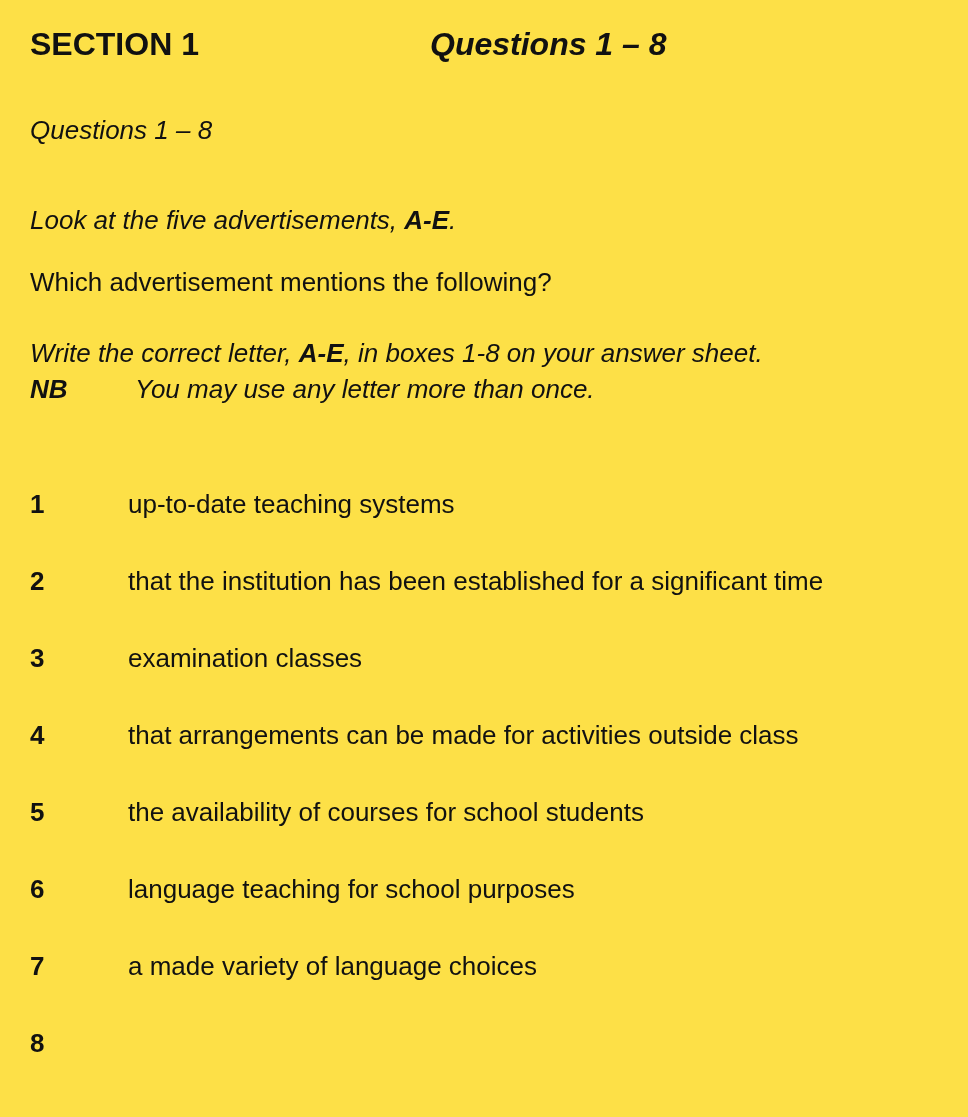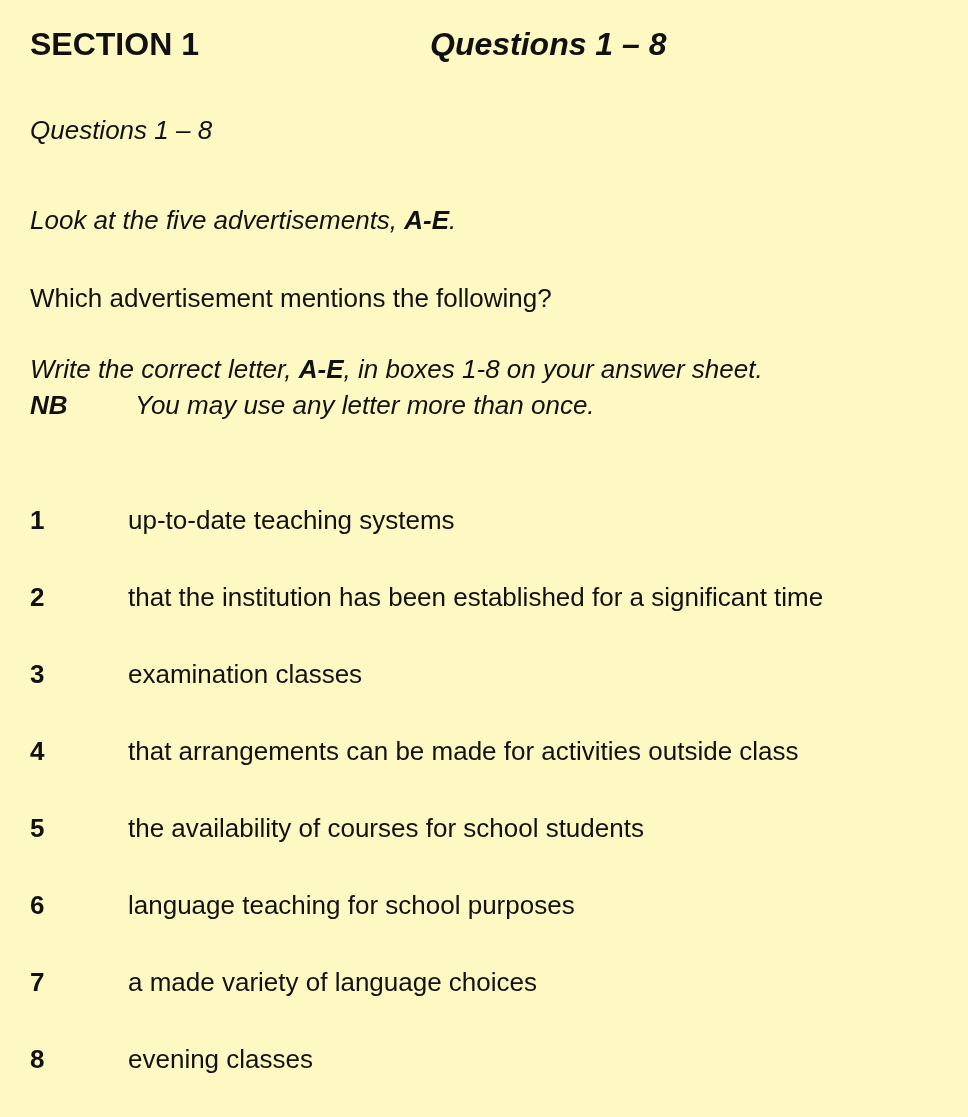--- a/index.html
+++ b/index.html
@@ -4,21 +4,21 @@
 <style>
   html, body {
     margin: 0;
     padding: 0;
     background: #ffffff;
   }
   .page {
     position: relative;
     width: 968px;
     height: 1117px;
-    background: #fef9c3;
+    background: #fde047;
     color: #111111;
     font-family: "Liberation Sans", "DejaVu Sans", sans-serif;
     box-sizing: border-box;
     padding: 26px 20px 0 30px;
     overflow: hidden;
   }
 
   
   .doc-header {
     display: flex;
@@ -38,21 +38,21 @@
   }
 
   
   .para {
     font-size: 26px;
     line-height: 30px;
     margin: 0;
   }
   .subtitle      { margin-top: 52px; font-style: italic; }
   .look-at       { margin-top: 60px; font-style: italic; }
-  .which-line    { margin-top: 48px; font-style: normal; }
+  .which-line    { margin-top: 32px; font-style: normal; }
   .write-block   { margin-top: 38px; font-style: italic; line-height: 36px; }
   .seg-bold      { font-weight: bold; }
   .nb-line       { display: block; }
   .nb-label {
     font-weight: bold;
     display: inline-block;
     width: 105px;
   }
 
   
@@ -119,17 +119,16 @@
     <div class="q-row">
       <span class="q-num">6</span>
       <span class="q-text">language teaching for school purposes</span>
     </div>
     <div class="q-row">
       <span class="q-num">7</span>
       <span class="q-text">a made variety of language choices</span>
     </div>
     <div class="q-row">
       <span class="q-num">8</span>
-      <span class="q-text">evening classes</span>
     </div>
   </div>
 
 </div>
 
 </body></html>

